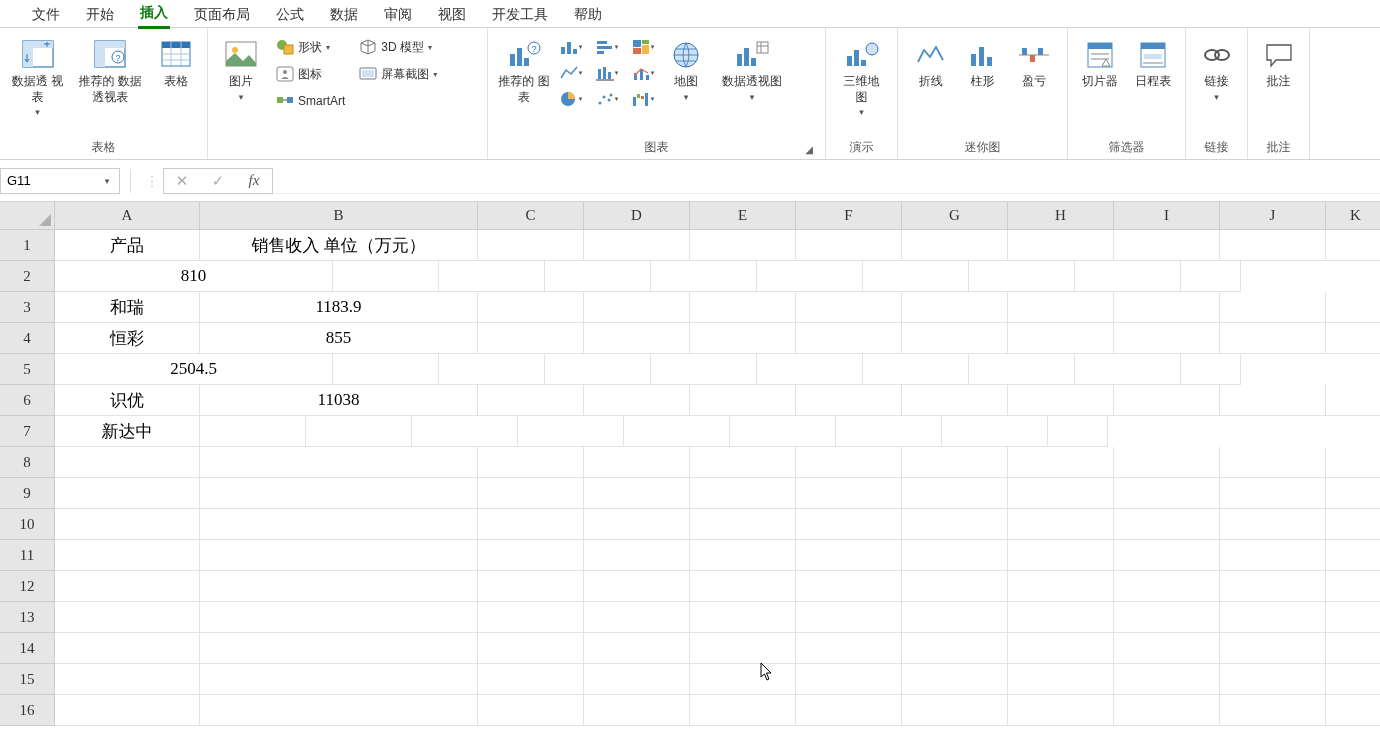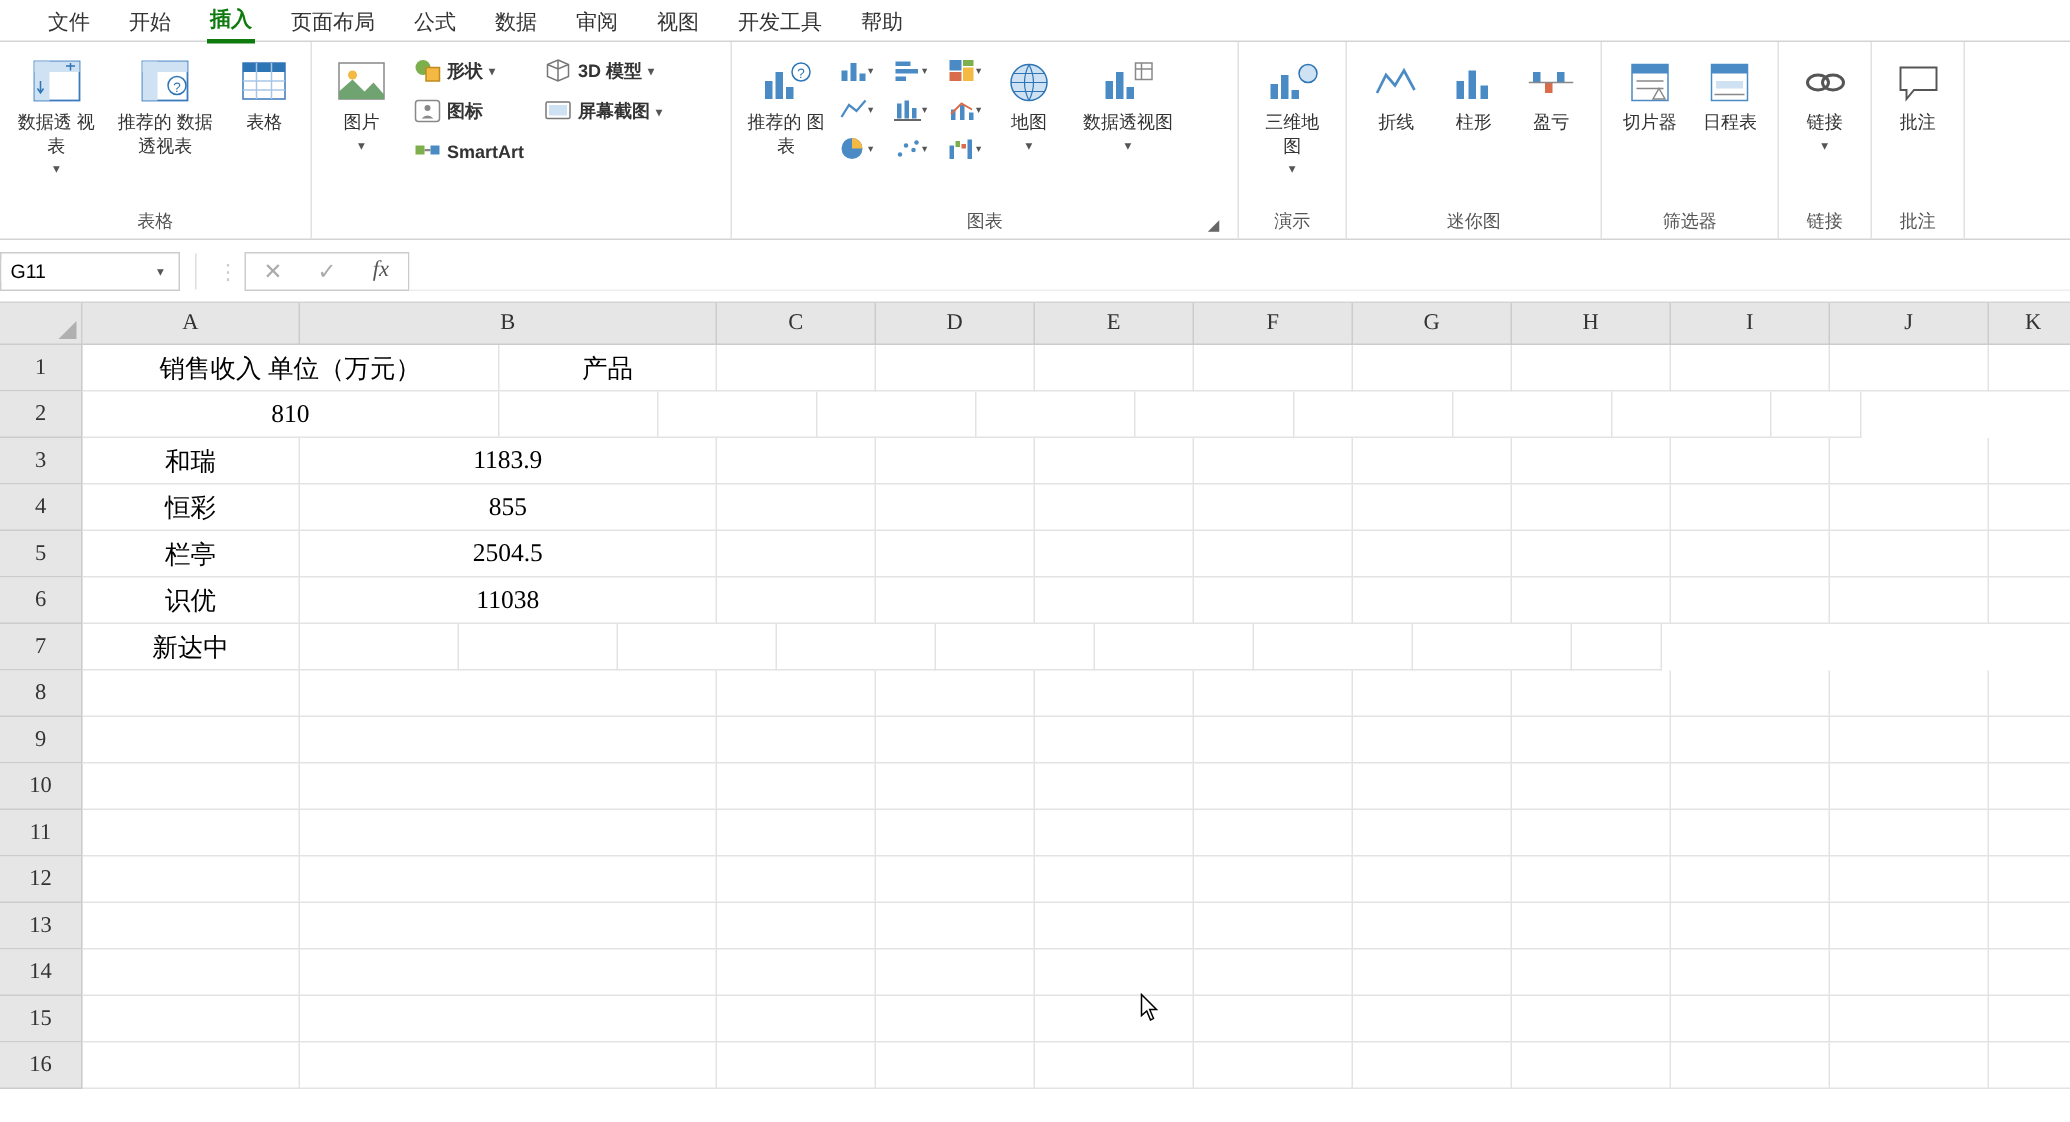--- a/index.html
+++ b/index.html
@@ -16,21 +16,21 @@
 .ribbon-group-content { flex: 1; display: flex; align-items: flex-start; gap: 6px; padding-top: 4px; }
 .ribbon-group-label { text-align: center; font-size: 12px; color: #555; padding: 3px 0; position: relative; }
 .ribbon-launcher { position: absolute; right: 2px; bottom: 3px; width: 12px; height: 12px; font-size: 10px; color: #666; cursor: pointer; }
 
 .big-btn { display: flex; flex-direction: column; align-items: center; justify-content: flex-start; width: 62px; text-align: center; cursor: pointer; padding: 2px; gap: 2px; }
 .big-btn .icon-box { width: 34px; height: 34px; display: flex; align-items: center; justify-content: center; }
 .big-btn .lbl { font-size: 12px; color: #333; line-height: 1.3; }
 .big-btn .drop { font-size: 9px; color: #555; }
 
 .stack-items { display: flex; flex-direction: column; gap: 5px; justify-content: center; }
-.stack-item { display: flex; align-items: center; gap: 4px; font-size: 12px; color: #333; cursor: pointer; padding: 2px 4px; white-space: nowrap; font-weight: bold; }
+.stack-item { display: flex; align-items: center; gap: 4px; font-size: 12px; color: #333; cursor: pointer; padding: 2px 4px; white-space: nowrap; }
 .stack-item .sicon { width: 18px; height: 18px; display: inline-flex; align-items: center; justify-content: center; }
 .stack-item .drop { font-size: 8px; color: #555; }
 
 .chart-grid { display: grid; grid-template-columns: repeat(3, auto); grid-template-rows: repeat(3, auto); gap: 4px 10px; align-content: center; }
 .chart-btn { width: 26px; height: 22px; display: flex; align-items: center; justify-content: center; cursor: pointer; }
 .chart-btn .drop { font-size: 7px; color: #555; margin-left: 1px; }
 
 .spark-row { display: flex; gap: 2px; }
 .filter-row { display: flex; gap: 6px; }
 
@@ -475,22 +475,22 @@
       <div class="row-h">10</div>
       <div class="row-h">11</div>
       <div class="row-h">12</div>
       <div class="row-h">13</div>
       <div class="row-h">14</div>
       <div class="row-h">15</div>
       <div class="row-h">16</div>
     </div>
   <div class="cells">
       <div class="cell-row">
+        <div class="cell" style="width: 145px;">产品</div>
         <div class="cell" style="width: 278px;">销售收入 单位（万元）</div>
-        <div class="cell" style="width: 145px;">产品</div>
         <div class="cell" style="width: 106px;"></div>
         <div class="cell" style="width: 106px;"></div>
         <div class="cell" style="width: 106px;"></div>
         <div class="cell" style="width: 106px;"></div>
         <div class="cell" style="width: 106px;"></div>
         <div class="cell" style="width: 106px;"></div>
         <div class="cell" style="width: 106px;"></div>
         <div class="cell" style="width: 106px;"></div>
         <div class="cell" style="width: 60px;"></div>
       </div>
@@ -526,21 +526,20 @@
         <div class="cell" style="width: 106px;"></div>
         <div class="cell" style="width: 106px;"></div>
         <div class="cell" style="width: 106px;"></div>
         <div class="cell" style="width: 106px;"></div>
         <div class="cell" style="width: 106px;"></div>
         <div class="cell" style="width: 106px;"></div>
         <div class="cell" style="width: 106px;"></div>
         <div class="cell" style="width: 60px;"></div>
       </div>
       <div class="cell-row">
-        <div class="cell" style="width: 145px;">栏亭</div>
         <div class="cell num" style="width: 278px;">2504.5</div>
         <div class="cell" style="width: 106px;"></div>
         <div class="cell" style="width: 106px;"></div>
         <div class="cell" style="width: 106px;"></div>
         <div class="cell" style="width: 106px;"></div>
         <div class="cell" style="width: 106px;"></div>
         <div class="cell" style="width: 106px;"></div>
         <div class="cell" style="width: 106px;"></div>
         <div class="cell" style="width: 106px;"></div>
         <div class="cell" style="width: 60px;"></div>

